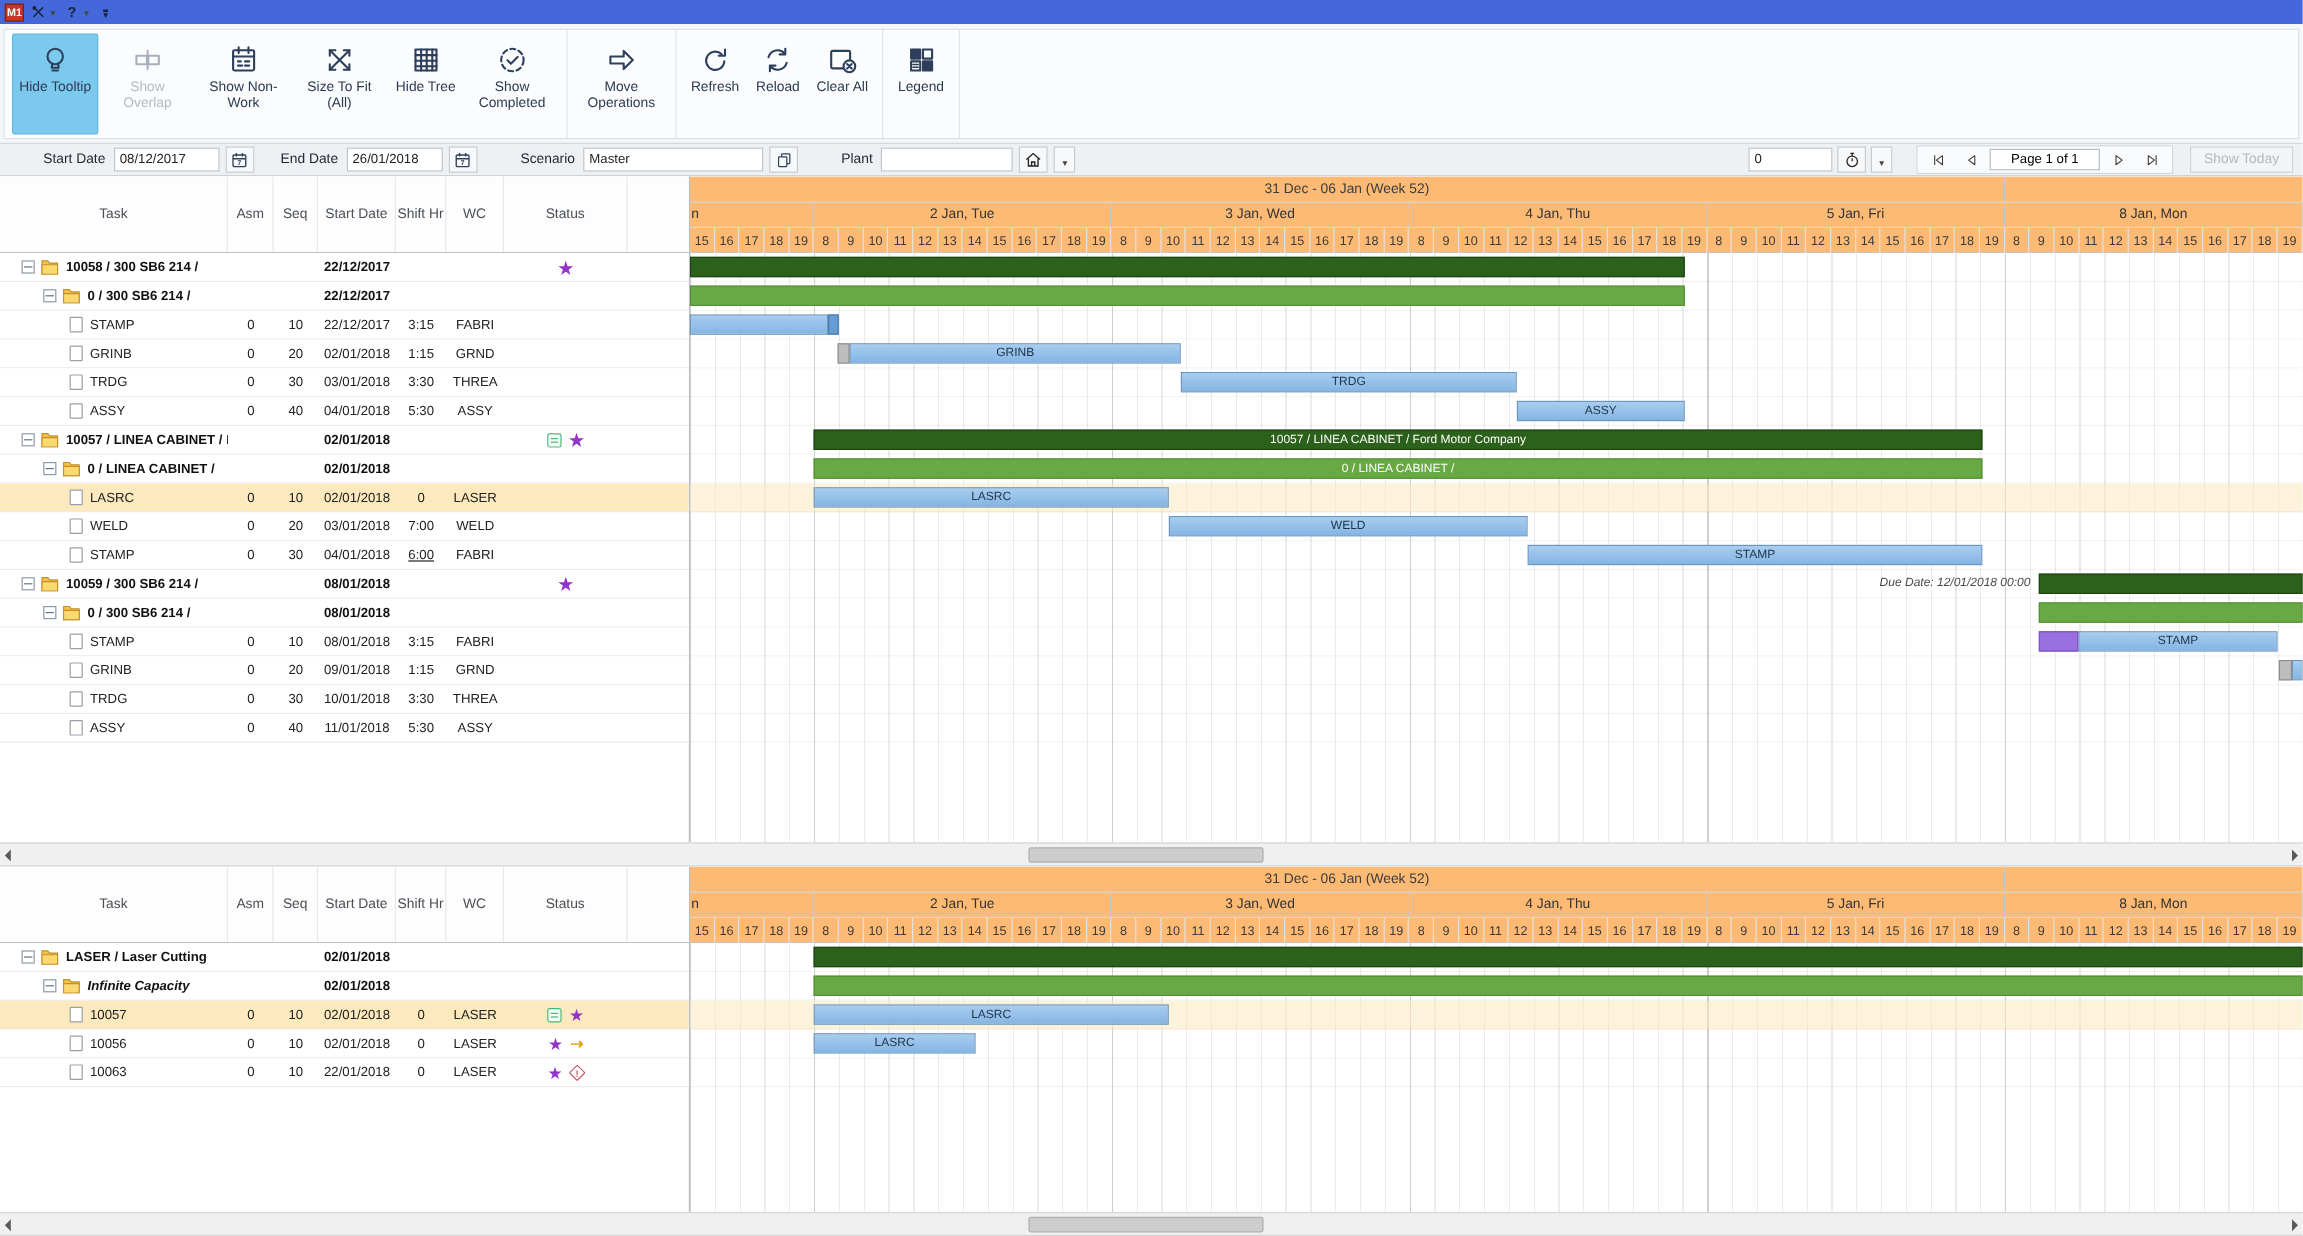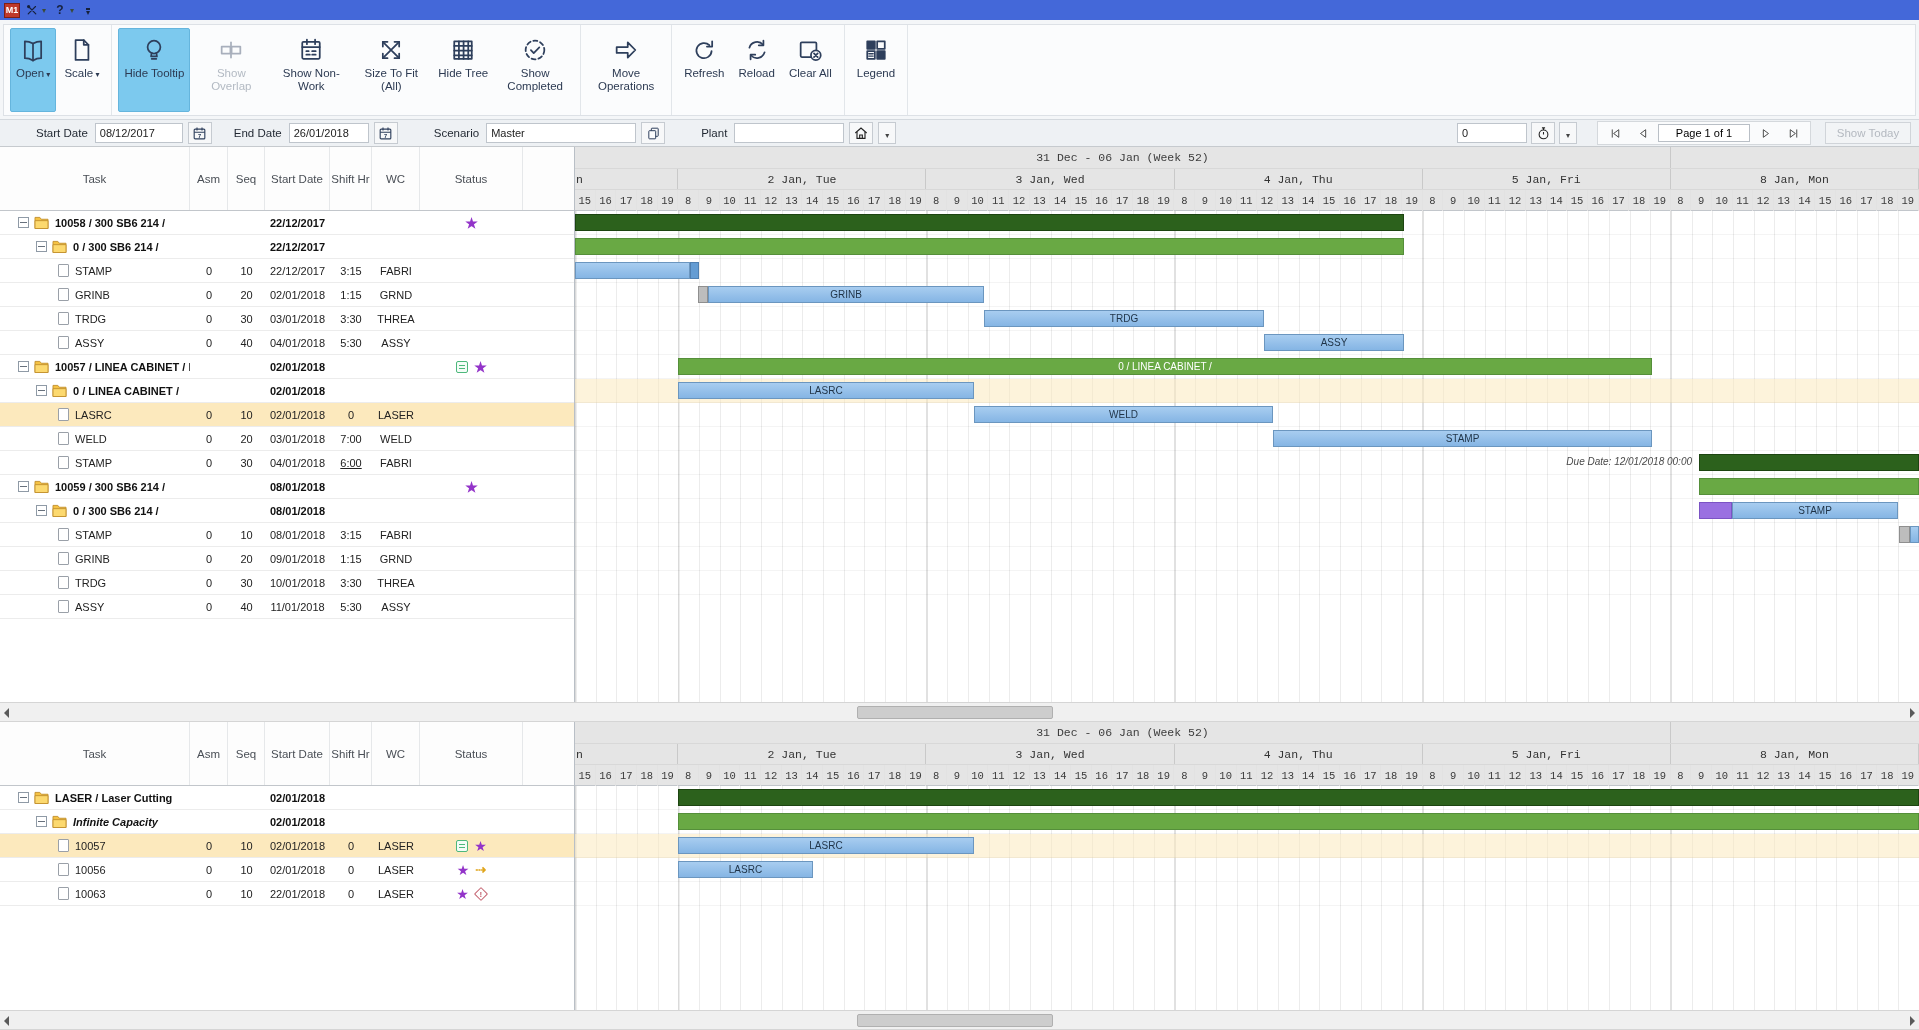--- a/index.html
+++ b/index.html
@@ -82,21 +82,21 @@
   .st-list::before { content:""; position:absolute; left:2px; right:2px; top:3px; height:1px; background:#4db87c; }
   .st-list::after  { content:""; position:absolute; left:2px; right:2px; top:6px; height:1px; background:#4db87c; }
   .st-arrow { color:#e0a51c; font-weight:bold; font-size:13px; margin:0 3px; }
   .st-arrow::before { content:"⇢"; }
   .st-alert { width:10px; height:10px; border:1.5px solid #c4606e; transform:rotate(45deg); margin:0 4px;
               display:flex; align-items:center; justify-content:center; border-radius:1px; }
   .st-alert span { transform:rotate(-45deg); color:#c4606e; font-size:8px; font-weight:bold; }
 
   
   .gright { flex:1; display:flex; flex-direction:column; overflow:hidden; }
-  .ghead { height:64px; border-bottom:1px solid #c2c6cb; background:#e5e5e5;font-family:Liberation Mono, monospace; }
+  .ghead { height:64px; border-bottom:1px solid #c2c6cb; background:#fdba74; }
   .gh-week { height:22px; display:flex; border-bottom:1px solid #d8d8d8; }
   .gh-week .wk { border-right:1px solid #c9c9c9; display:flex; align-items:center; justify-content:center;
                  color:#3c3c3c; font-size:11.5px; }
   .gh-days { height:21px; display:flex; border-bottom:1px solid #d8d8d8; }
   .gh-days .day { border-right:1px solid #c9c9c9; display:flex; align-items:center; justify-content:center;
                   color:#333; font-size:11.5px; overflow:hidden; }
   .gh-days .day.partial { justify-content:flex-start; padding-left:1px; }
   .gh-hours { height:21px; display:flex; }
   .gh-hours .hr { border-right:1px solid #e2e2e2; display:flex; align-items:center; justify-content:center;
                   color:#3a3a3a; font-size:10.5px; overflow:hidden; }
@@ -138,40 +138,20 @@
   <span class="tcaret"></span>
   <span class="tb-ic help-glyph"></span>
   <span class="tcaret"></span>
   <span class="tb-ic">
       <span class="optbar"></span>
     </span>
 </div>
 
 <div class="ribbon">
   <div class="ribbonbox" id="ribbon-box">
-      <div class="rgroup">
-        <div class="tbtn active">
-          <div class="ticon">
-            <svg viewBox="0 0 24 24" fill="none" stroke="#2e3f5c" stroke-width="1.5" stroke-linecap="round" stroke-linejoin="round">
-              <path d="M5 4.5c2.8 0 5 .8 7 2 2-1.2 4.2-2 7-2V19c-2.8 0-5 .8-7 2-2-1.2-4.2-2-7-2z"></path>
-              <path d="M12 6.5V21"></path>
-            </svg>
-          </div>
-          <div class="tlabel">Open<span class="rcaret"> ▾</span></div>
-        </div>
-        <div class="tbtn">
-          <div class="ticon">
-            <svg viewBox="0 0 24 24" fill="none" stroke="#2e3f5c" stroke-width="1.5" stroke-linecap="round" stroke-linejoin="round">
-              <path d="M6.5 3.5h7l4 4v13h-11z"></path>
-              <path d="M13.5 3.5v4h4"></path>
-            </svg>
-          </div>
-          <div class="tlabel">Scale<span class="rcaret"> ▾</span></div>
-        </div>
-      </div>
       <div class="rgroup">
         <div class="tbtn active">
           <div class="ticon">
             <svg viewBox="0 0 24 24" fill="none" stroke="#2e3f5c" stroke-width="1.5" stroke-linecap="round" stroke-linejoin="round">
               <circle cx="12" cy="9.5" r="5.5"></circle>
               <path d="M10 14.5l-.5 3h5l-.5-3M10 19.5h4"></path>
             </svg>
           </div>
           <div class="tlabel">Hide Tooltip</div>
         </div>
@@ -762,20 +742,25 @@
           <div class="bar b-op" style="left: 409px; width: 280px;">
             <span class="blab">TRDG</span>
           </div>
         </div>
         <div class="grow">
           <div class="bar b-op" style="left: 689px; width: 140px;">
             <span class="blab">ASSY</span>
           </div>
         </div>
         <div class="grow">
+          <div class="bar b-job" style="left: 103px; width: 974px;">
+            <span class="blab">10057 / LINEA CABINET / Ford Motor Company</span>
+          </div>
+        </div>
+        <div class="grow">
           <div class="bar b-asm" style="left: 103px; width: 974px;">
             <span class="blab">0 / LINEA CABINET /</span>
           </div>
         </div>
         <div class="grow hl">
           <div class="bar b-op" style="left: 103px; width: 296px;">
             <span class="blab">LASRC</span>
           </div>
         </div>
         <div class="grow">

